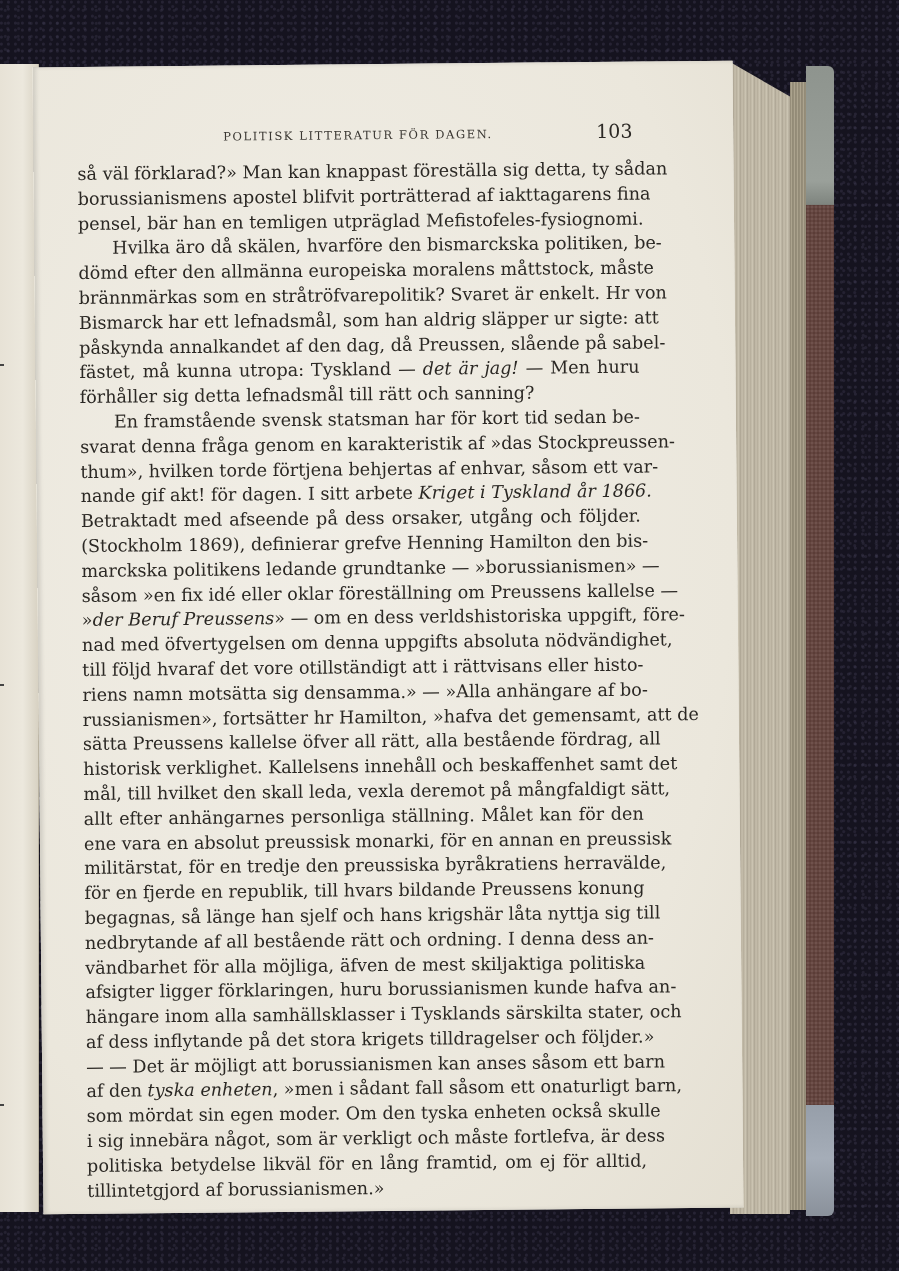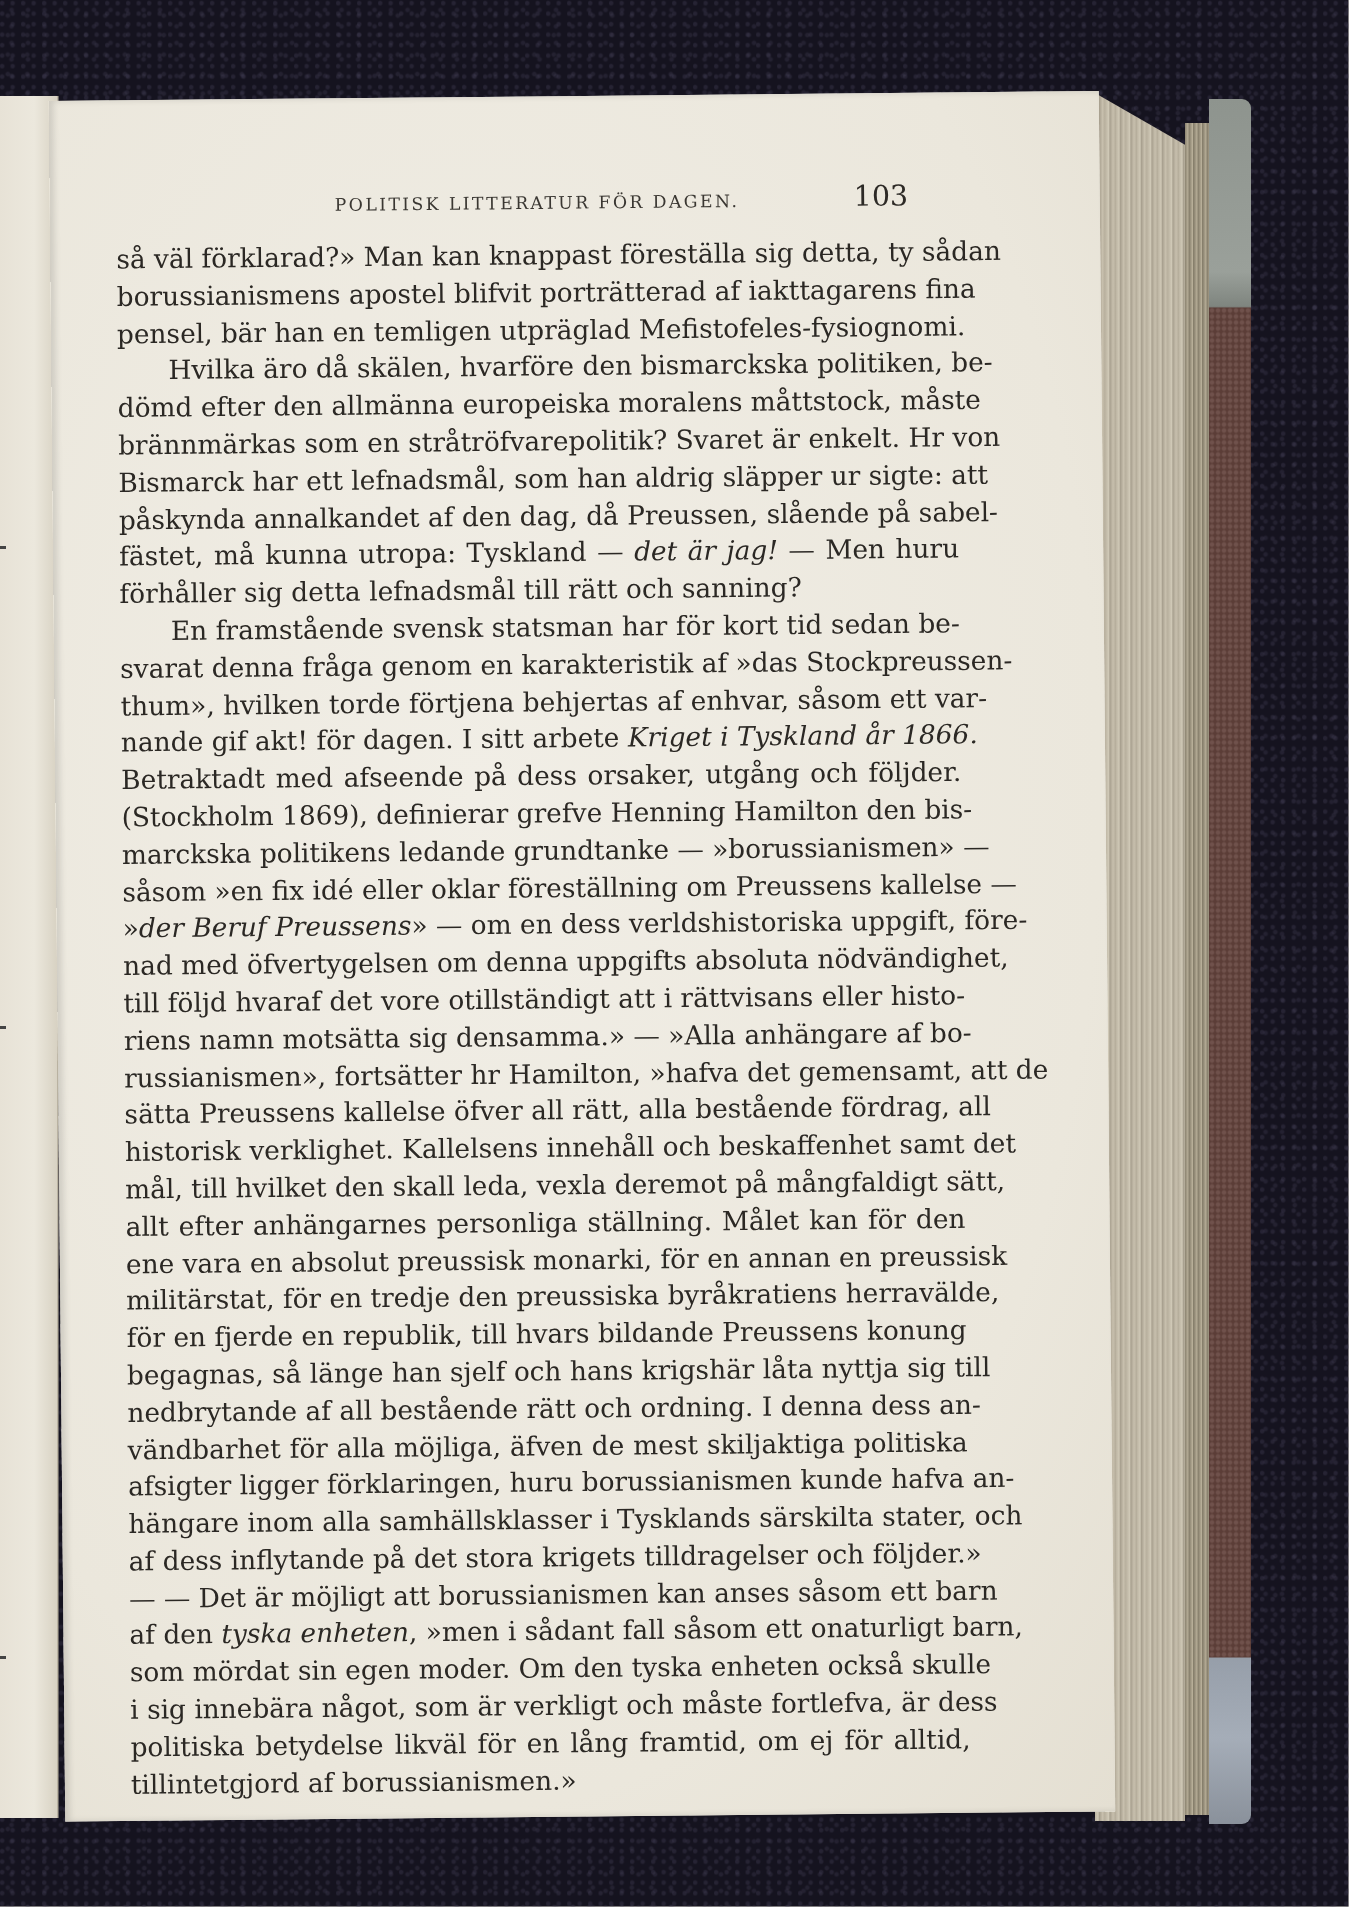--- a/index.html
+++ b/index.html
@@ -107,21 +107,21 @@
       position: absolute;
       left: 190px;
       top: 2px;
       font-size: 11.5px;
       letter-spacing: 1.6px;
       color: #3a3732;
       font-variant: small-caps;
     }
     .page-number {
       position: absolute;
-      left: 536px;
+      left: 563px;
       top: -4px;
       font-size: 19px;
       color: #2d2a26;
     }
 
     .body-text {
       position: absolute;
       left: 44px;
       top: 95px;
       width: 560px;

